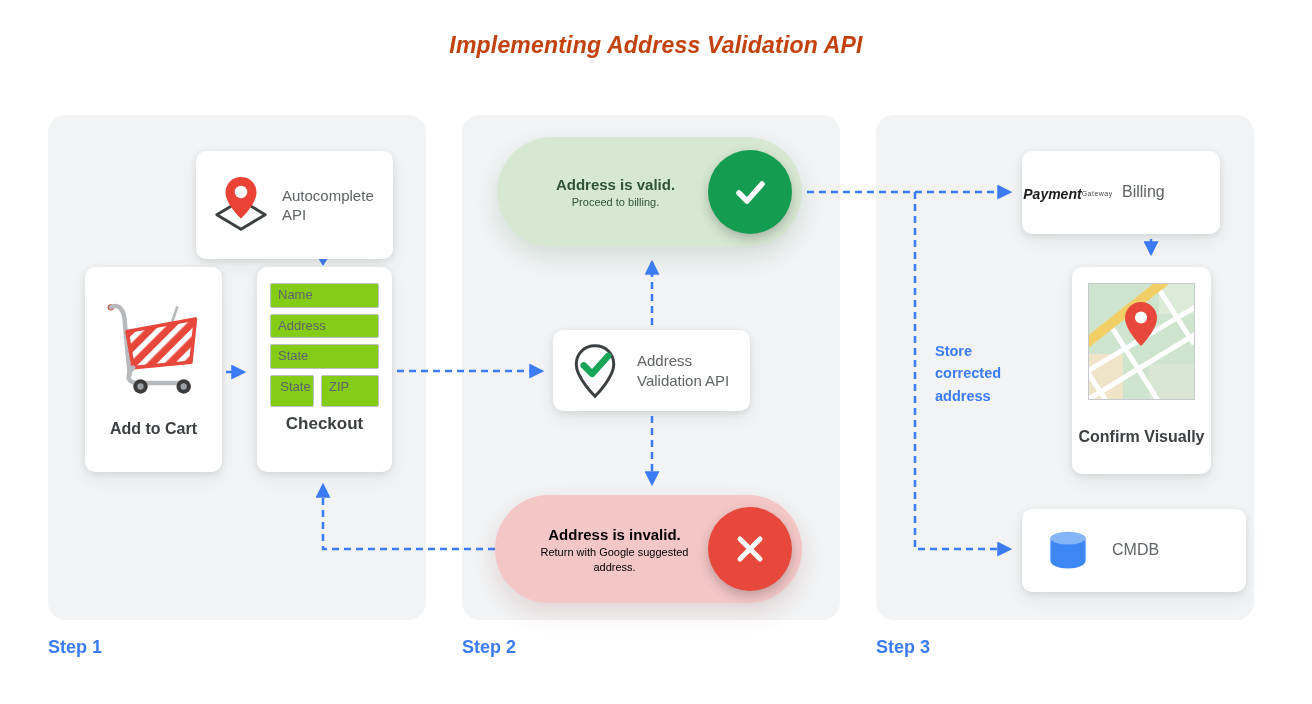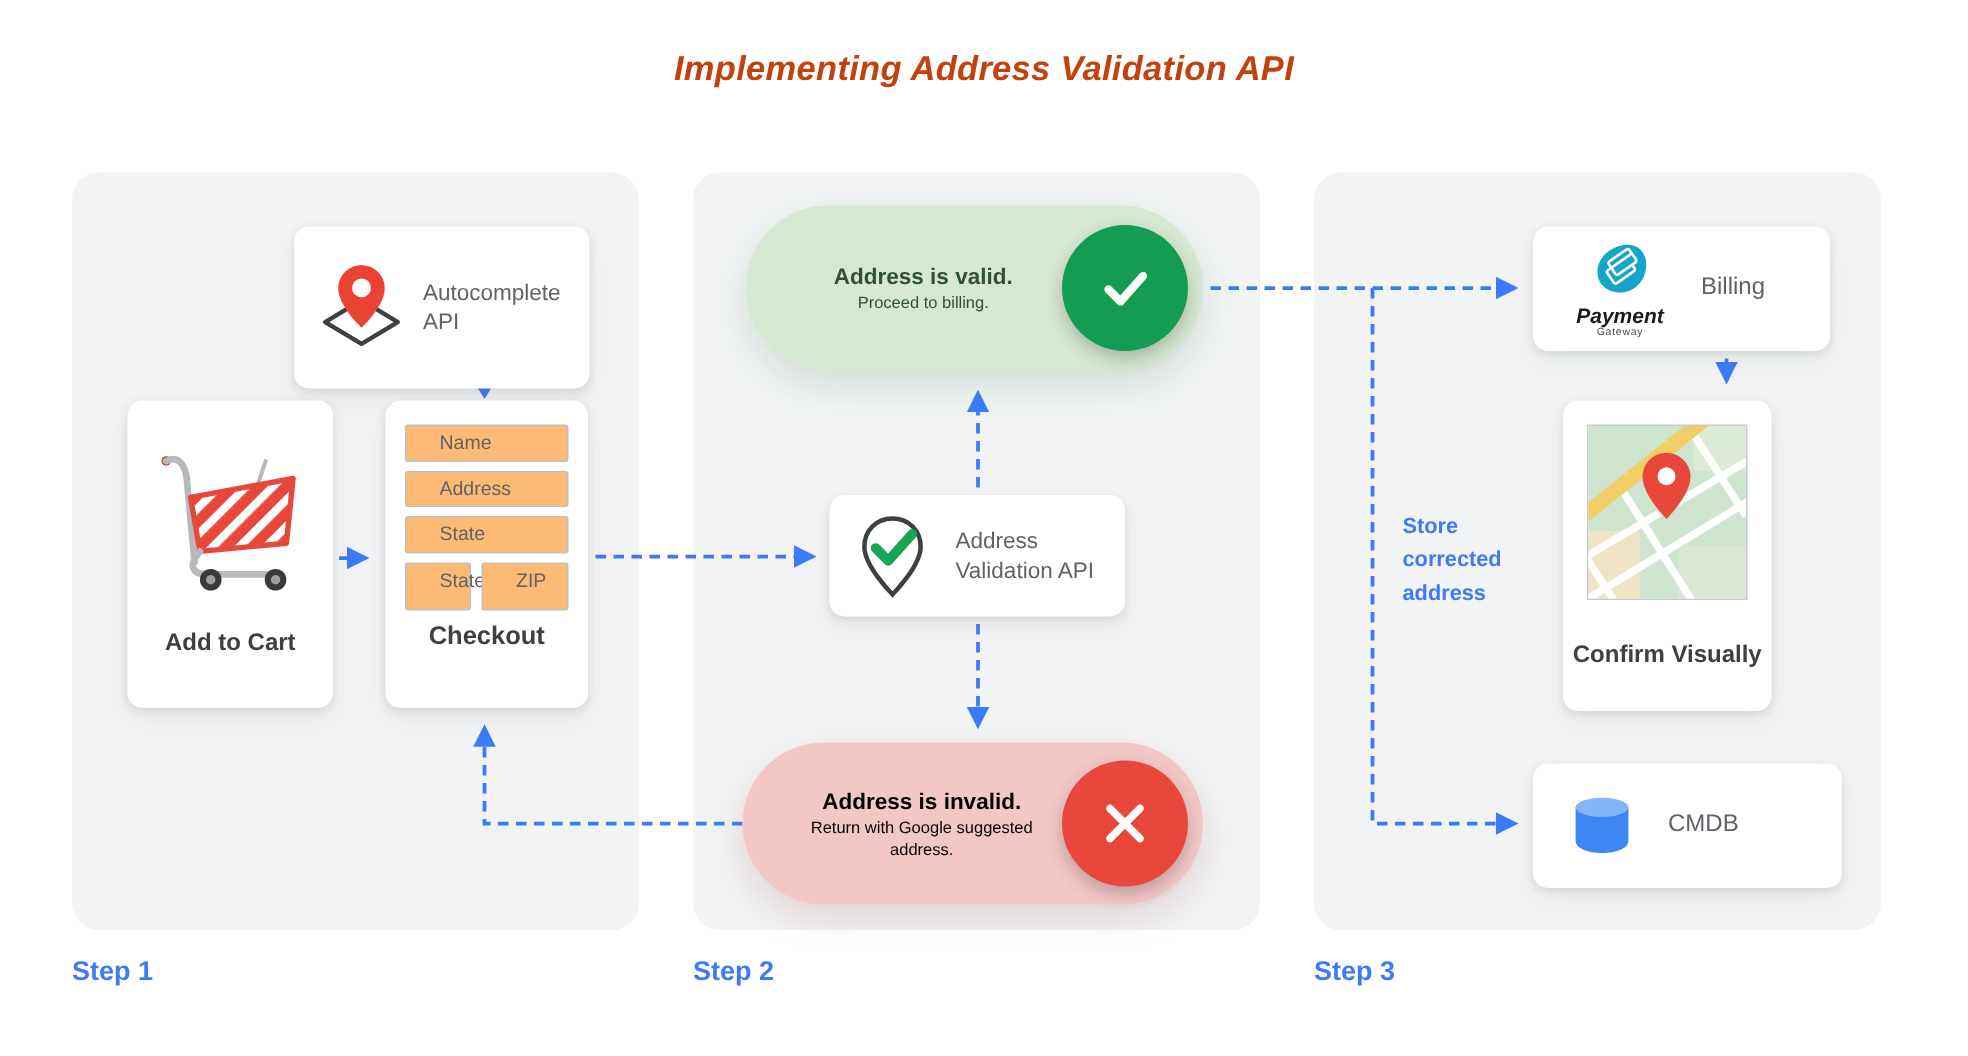--- a/index.html
+++ b/index.html
@@ -26,37 +26,37 @@
     box-shadow:0 2px 6px rgba(60,64,67,.12), 0 8px 18px rgba(60,64,67,.06);
   }
   .hcard{display:flex;align-items:center;}
   .hcard .ic{flex:0 0 auto;display:flex;align-items:center;justify-content:center;}
   .hcard .lbl{font-size:15px;color:#5f6368;line-height:1.3;}
 
   
   #autocomplete-card{left:196px;top:151px;width:197px;height:108px;padding:0 8px 0 14px;box-sizing:border-box;}
   #av-card{left:553px;top:330px;width:197px;height:81px;padding:0 8px 0 12px;box-sizing:border-box;}
   #billing-card{left:1022px;top:151px;width:198px;height:83px;padding:0 8px 0 14px;box-sizing:border-box;}
-  #cmdb-card{left:1022px;top:509px;width:206px;height:83px;padding:0 8px 0 22px;box-sizing:border-box;}
+  #cmdb-card{left:1022px;top:509px;width:224px;height:83px;padding:0 8px 0 22px;box-sizing:border-box;}
 
   .vcard{display:flex;flex-direction:column;align-items:center;box-sizing:border-box;}
   #cart-card{left:85px;top:267px;width:137px;height:205px;padding-top:28px;}
   #checkout-card{left:257px;top:267px;width:135px;height:205px;padding:16px 13px 0 13px;}
-  #confirm-card{left:1042px;top:267px;width:139px;height:207px;padding-top:16px;}
+  #confirm-card{left:1072px;top:267px;width:139px;height:207px;padding-top:16px;}
   .vcard .vlbl{
     font-size:16px;font-weight:700;color:#3c4043;text-align:center;line-height:1.35;
     margin-top:auto;margin-bottom:32px;
   }
   #checkout-card .vlbl{margin-bottom:36px;}
 
   
   .field{
-    border:1.5px solid #bcc0c5;border-radius:2px;background:#fdba74;
+    border:1.5px solid #bcc0c5;border-radius:2px;background:#84cc16;
     font-size:13px;color:#5f6368;height:32px;line-height:22px;
-    padding-left:22px;box-sizing:border-box;margin-bottom:6px;
+    padding-left:7px;box-sizing:border-box;margin-bottom:6px;
   }
   .field.full{width:109px;}
   .frow{display:flex;gap:7px;width:109px;}
   .field.state{width:44px;text-align:center;}
   .field.zip{width:58px;flex:1;}
 
   
   .pill{
     position:absolute;display:flex;align-items:center;border-radius:56px;
   }
@@ -77,21 +77,21 @@
   #valid-circle{background:#149c52;}
   #invalid-circle{background:#e8473b;}
 
   
   #store-annotation{
     position:absolute;left:935px;top:340px;width:92px;
     font-size:14.5px;font-weight:700;color:#3b7cf6;line-height:1.55;
   }
 
   
-  .pg-logo{display:flex;flex-direction:column;align-items:center;width:64px;margin-left:12px;}
+  .pg-logo{display:flex;flex-direction:row;align-items:center;width:64px;}
   .pg-word{font-size:14px;font-weight:700;font-style:italic;color:#1b1b1b;line-height:1;margin-top:2px;}
   .pg-sub{font-size:7px;color:#4a4a4a;letter-spacing:.5px;line-height:1;margin-top:1px;}
 
   
   .map-wrap{width:107px;height:117px;border:1px solid #c6cace;box-sizing:border-box;}
 
   svg{display:block;}
   #arrow-layer{position:absolute;left:0;top:0;pointer-events:none;}
 </style>
 </head>

